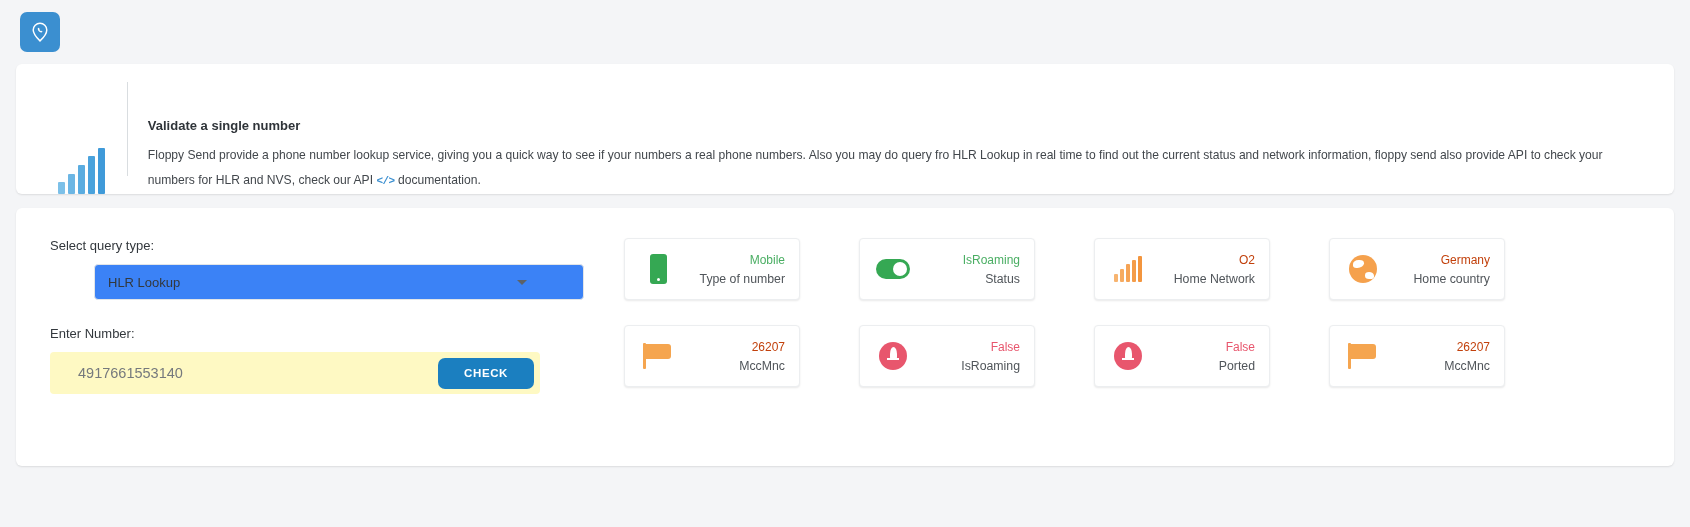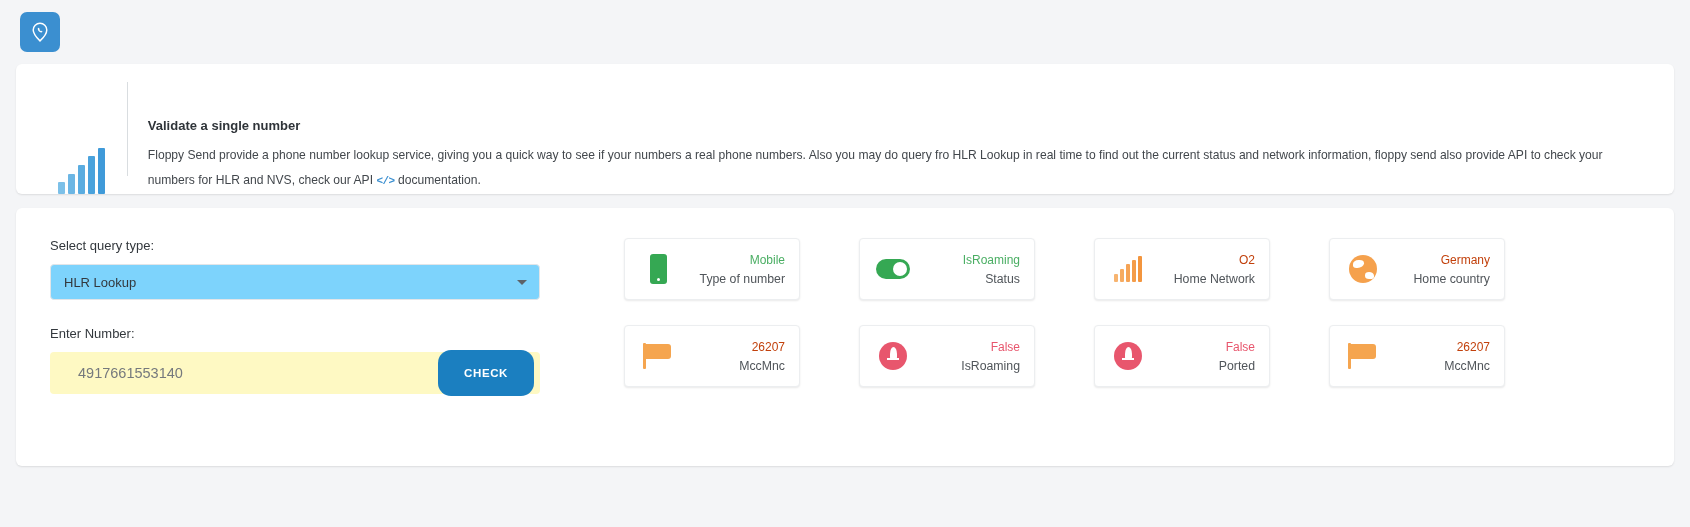--- a/index.html
+++ b/index.html
@@ -127,28 +127,29 @@
   }
   .select-wrap {
     position: relative;
     width: 490px;
     height: 36px;
     margin-bottom: 26px;
   }
   .select-box {
     width: 100%;
     height: 100%;
-    background: #7dd3fc;
+    background: #3b82f6;
     border: 1px solid #e2e5e8;
     border-radius: 4px;
     font-size: 13px;
     color: #33383d;
     padding: 0 30px 0 13px;
     line-height: 34px;
     font-family: "Liberation Sans", sans-serif;
+    margin-left: 44px;
   }
   .select-caret {
     position: absolute;
     right: 13px;
     top: 50%;
     margin-top: -2px;
     width: 0; height: 0;
     border-left: 5px solid transparent;
     border-right: 5px solid transparent;
     border-top: 5px solid #5d6267;
@@ -171,26 +172,26 @@
     border: none;
     background: transparent;
     font-size: 14.5px;
     color: #75797d;
     padding-left: 28px;
     outline: none;
     font-family: "Liberation Sans", sans-serif;
   }
   .check-btn {
     flex: 0 0 auto;
-    height: 46px;
+    height: 31px;
     padding: 0 26px;
     background: #1b7fc0;
     color: #ffffff;
     border: none;
-    border-radius: 13px;
+    border-radius: 7px;
     font-size: 11.5px;
     font-weight: bold;
     letter-spacing: .6px;
     cursor: pointer;
     font-family: "Liberation Sans", sans-serif;
   }
 
   
   .results-col {
     flex: 1 1 auto;

